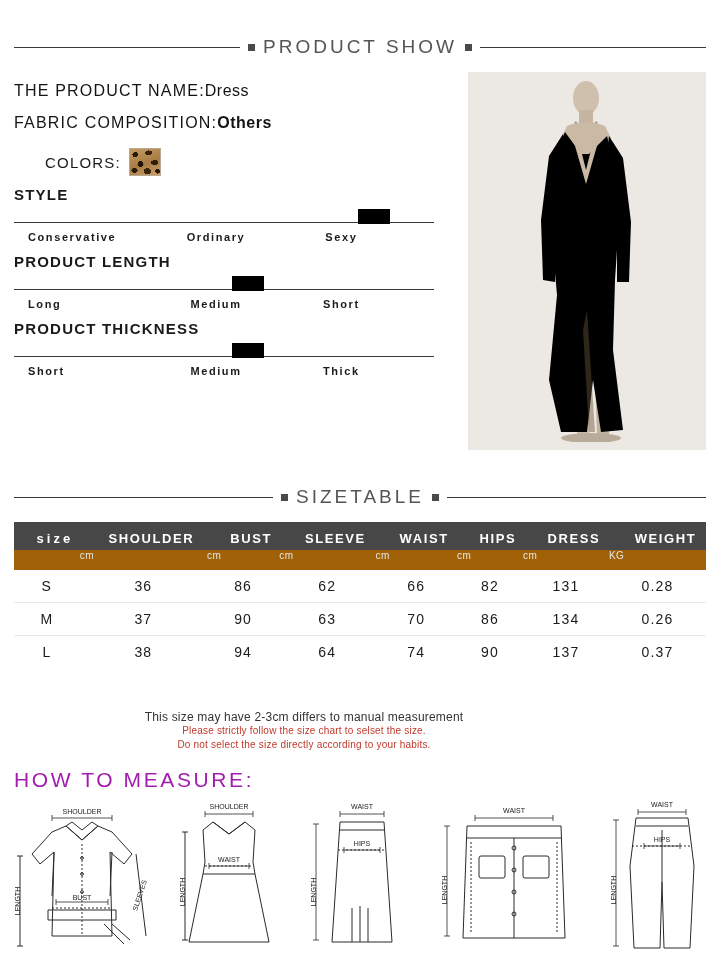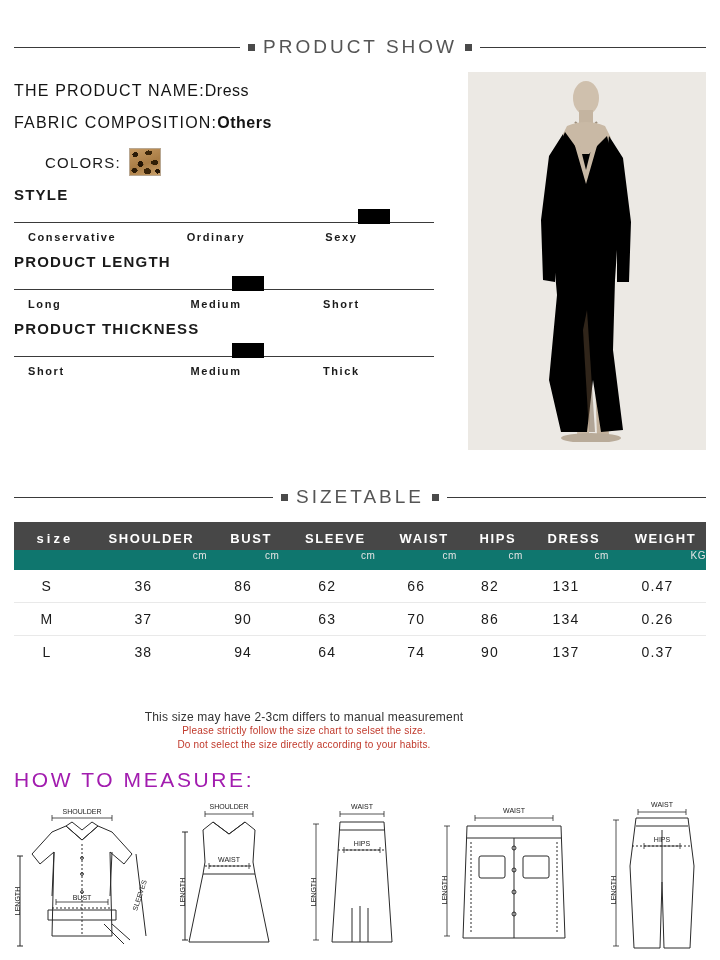--- a/index.html
+++ b/index.html
@@ -112,21 +112,21 @@
 
   
   .table-wrap { position: absolute; top: 522px; left: 14px; width: 692px; }
   table.size { width: 100%; border-collapse: collapse; }
   table.size thead th {
     background: #474747; color: #fff; font-size: 13px; letter-spacing: 1.6px;
     font-weight: bold; padding: 9px 0 4px 16px; text-align: center;
   }
   table.size thead th.sizecol { letter-spacing: 3px; }
   table.size tr.units td {
-    background: #0f766e; color: #e4e4e4; font-size: 10px; text-align: right;
+    background: #a16207; color: #e4e4e4; font-size: 10px; text-align: left;
     padding: 0 0 9px 0; letter-spacing: 0.5px;
   }
   table.size tbody td {
     font-size: 14px; text-align: center; padding: 8px 0; letter-spacing: 1.2px;
     color: #1a1a1a; border-bottom: 1px solid #e9e9e9;
   }
   table.size tbody td.rowlabel { letter-spacing: 1.2px; }
   table.size tbody tr:last-child td { border-bottom: none; }
 
   .notes { position: absolute; top: 710px; left: 0; width: 608px; text-align: center; }
@@ -288,21 +288,21 @@
       </thead>
       <tbody>
         <tr>
           <td class="rowlabel">S</td>
           <td>36</td>
           <td>86</td>
           <td>62</td>
           <td>66</td>
           <td>82</td>
           <td>131</td>
-          <td>0.47</td>
+          <td>0.28</td>
         </tr>
         <tr>
           <td class="rowlabel">M</td>
           <td>37</td>
           <td>90</td>
           <td>63</td>
           <td>70</td>
           <td>86</td>
           <td>134</td>
           <td>0.26</td>

